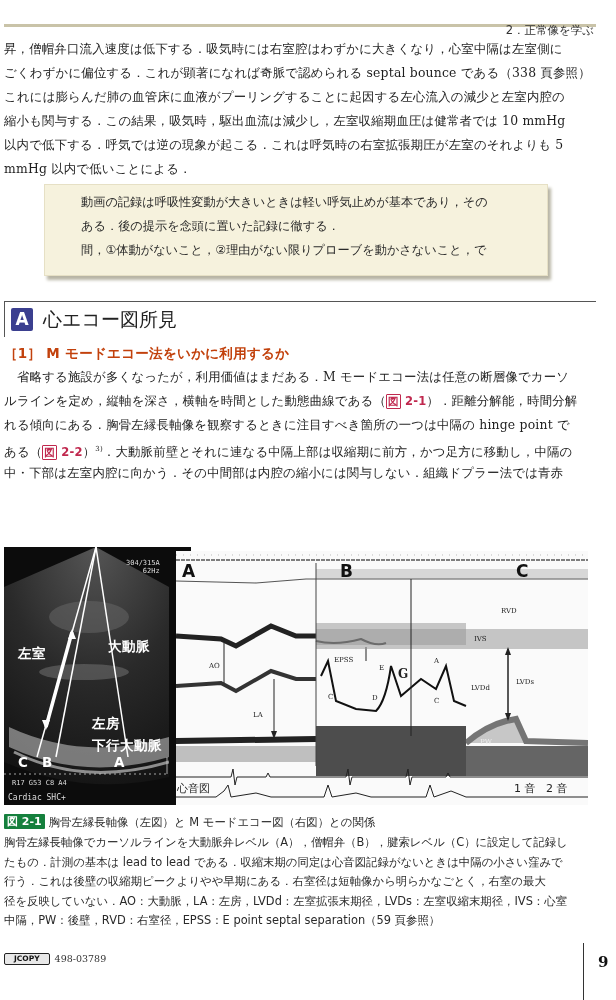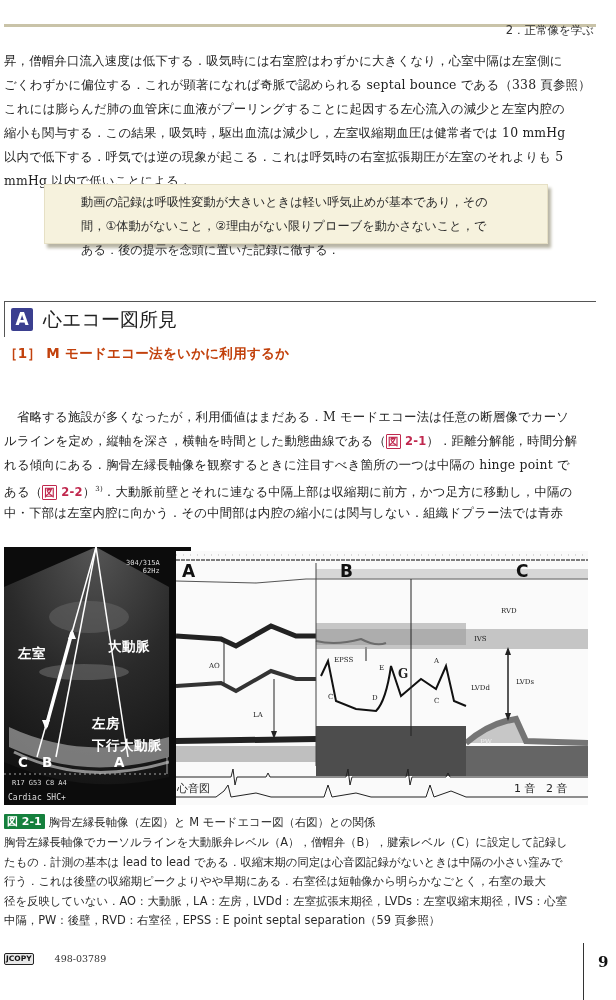--- a/index.html
+++ b/index.html
@@ -12,24 +12,24 @@
     text-align: right; font-family: "DejaVu Sans", sans-serif;
     font-size: 11.5px; color: #333; padding-top: 23px; padding-right: 2px;
   }
 
   .body-text {
     position: absolute; left: 4px; width: 592px;
     font-size: 12.4px; line-height: 24px; letter-spacing: 0.2px;
     white-space: nowrap;
   }
   .body-text .line { display: block; height: 24px; overflow: hidden; }
-  .p1 { top: 37px; margin-top: 12px; }
+  .p1 { top: 37px; }
 
   .note-box {
-    position: absolute; left: 44px; top: 184px; width: 504px; height: 60px;
+    position: absolute; left: 44px; top: 184px; width: 504px; height: 92px;
     background: #f6f2dd;
     border: 1px solid #e6e0c5;
     box-shadow: 3px 4px 3px #b8b5a5;
     padding: 5px 0 0 36px;
     font-family: "DejaVu Sans", sans-serif;
     font-size: 12.2px; line-height: 24px; color: #2a2a2a;
     white-space: nowrap;
   }
   .note-box .line { display: block; height: 24px; }
 
@@ -48,21 +48,21 @@
     position: absolute; left: 38px; top: 4px;
     font-family: "DejaVu Sans", sans-serif; font-size: 19px; line-height: 26px; color: #222;
   }
 
   .subsection-title {
     position: absolute; left: 4px; top: 342px;
     font-family: "DejaVu Sans", sans-serif; font-size: 13.5px; line-height: 22px;
     color: #c2410c; font-weight: bold; letter-spacing: 0.3px;
   }
 
-  .p2 { top: 365px; margin-top: 40px; }
+  .p2 { top: 365px; }
   .p2 .line:first-child { padding-left: 13px; }
   .figref { font-family: "DejaVu Sans", sans-serif; color: #c0284e; font-weight: bold; font-size: 11.5px; }
   .figref .zu { display: inline-block; background: #fff; border: 1px solid #c0284e; border-radius: 1px; padding: 0 1px; font-size: 10.5px; line-height: 13px; }
   sup { font-size: 7px; }
 
   
   .figure { position: absolute; left: 0; top: 545px; width: 616px; height: 262px; }
   .echo-2d {
     position: absolute; left: 4px; top: 2px; width: 187px; height: 258px;
     background: #0c0c0c; overflow: hidden;
@@ -105,21 +105,21 @@
   }
   .caption-body .line { display: block; height: 19.5px; line-height: 19.5px; white-space: nowrap; }
 
   .footer-copy {
     position: absolute; left: 4px; top: 953px;
     font-family: "DejaVu Serif", serif; font-size: 9.5px; color: #333; white-space: nowrap;
   }
   .jcopy {
     display: inline-block; border: 1px solid #222; border-radius: 2px; background: #e8e8e8;
     font-family: "DejaVu Sans", sans-serif; font-weight: bold; font-size: 7.5px; line-height: 10px;
-    padding: 0 1px; color: #111; margin-right: 21px; vertical-align: 1px;
+    padding: 0 9px; color: #111; margin-right: 5px; vertical-align: 1px;
   }
   .page-rule { position: absolute; left: 583px; top: 943px; width: 1px; height: 57px; background: #333; }
   .page-num {
     position: absolute; left: 598px; top: 953px;
     font-family: "DejaVu Serif", serif; font-weight: bold; font-size: 15px; color: #111;
   }
 </style>
 </head>
 <body>
 
@@ -131,22 +131,22 @@
   <span class="line">昇，僧帽弁口流入速度は低下する．吸気時には右室腔はわずかに大きくなり，心室中隔は左室側に</span>
   <span class="line">ごくわずかに偏位する．これが顕著になれば奇脈で認められる septal bounce である（338 頁参照）．</span>
   <span class="line">これには膨らんだ肺の血管床に血液がプーリングすることに起因する左心流入の減少と左室内腔の</span>
   <span class="line">縮小も関与する．この結果，吸気時，駆出血流は減少し，左室収縮期血圧は健常者では 10 mmHg</span>
   <span class="line">以内で低下する．呼気では逆の現象が起こる．これは呼気時の右室拡張期圧が左室のそれよりも 5</span>
   <span class="line">mmHg 以内で低いことによる．</span>
 </div>
 
 <div class="note-box">
   <span class="line">動画の記録は呼吸性変動が大きいときは軽い呼気止めが基本であり，その</span>
+  <span class="line">ある．後の提示を念頭に置いた記録に徹する．</span>
   <span class="line">間，①体動がないこと，②理由がない限りプローブを動かさないこと，で</span>
-  <span class="line">ある．後の提示を念頭に置いた記録に徹する．</span>
 </div>
 
 <div class="section-head">
   <span class="section-badge">A</span>
   <span class="section-title">心エコー図所見</span>
 </div>
 
 <div class="subsection-title">［1］ M モードエコー法をいかに利用するか</div>
 
 <div class="body-text p2">

